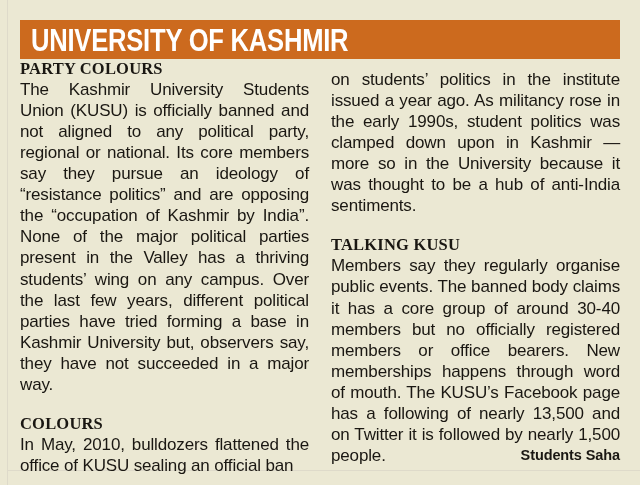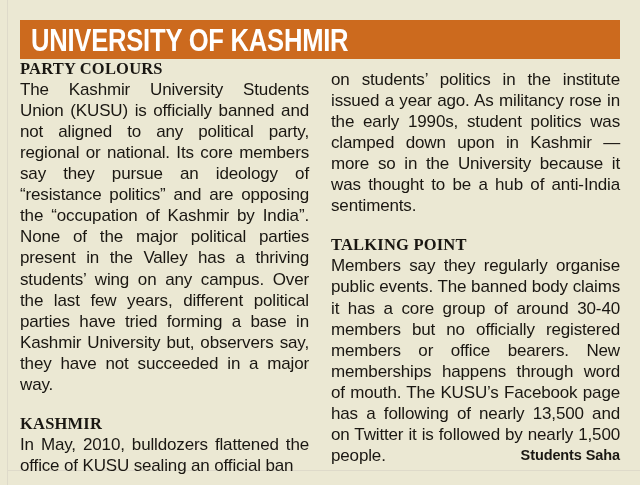--- a/index.html
+++ b/index.html
@@ -134,28 +134,28 @@
   <div class="banner">
     <div class="banner-title">UNIVERSITY OF KASHMIR</div>
   </div>
 
   <div class="columns">
 
     <div class="column">
       <h2 class="section-heading">PARTY COLOURS</h2>
       <p class="para tight">The Kashmir University Students Union (KUSU) is officially banned and not aligned to any political party, regional or national. Its core members say they pursue an ideology of “resistance politics” and are opposing the “occupation of Kashmir by India”. None of the major political parties present in the Valley has a thriving students’ wing on any campus. Over the last few years, different political parties have tried forming a base in Kashmir University but, observers say, they have not succeeded in a major way.</p>
 
-      <h2 class="section-heading spaced">KASHMIR</h2>
+      <h2 class="section-heading spaced">COLOURS</h2>
       <p class="para tight">In May, 2010, bulldozers flattened the office of KUSU sealing an official ban</p>
     </div>
 
     <div class="column">
       <p class="para tight">on students’ politics in the institute issued a year ago. As militancy rose in the early 1990s, student politics was clamped down upon in Kashmir — more so in the University because it was thought to be a hub of anti-India sentiments.</p>
 
-      <h2 class="section-heading spaced">TALKING POINT</h2>
+      <h2 class="section-heading spaced">TALKING KUSU</h2>
       <p class="para tight">Members say they regularly organise public events. The banned body claims it has a core group of around 30-40 members but no officially registered members or office bearers. New memberships happens through word of mouth. The KUSU’s Facebook page has a following of nearly 13,500 and on Twitter it is followed by nearly 1,500 people.</p>
 
       <div class="byline-wrap">
         <span class="byline">Students Saha</span>
       </div>
     </div>
 
   </div>
 </div>
 

